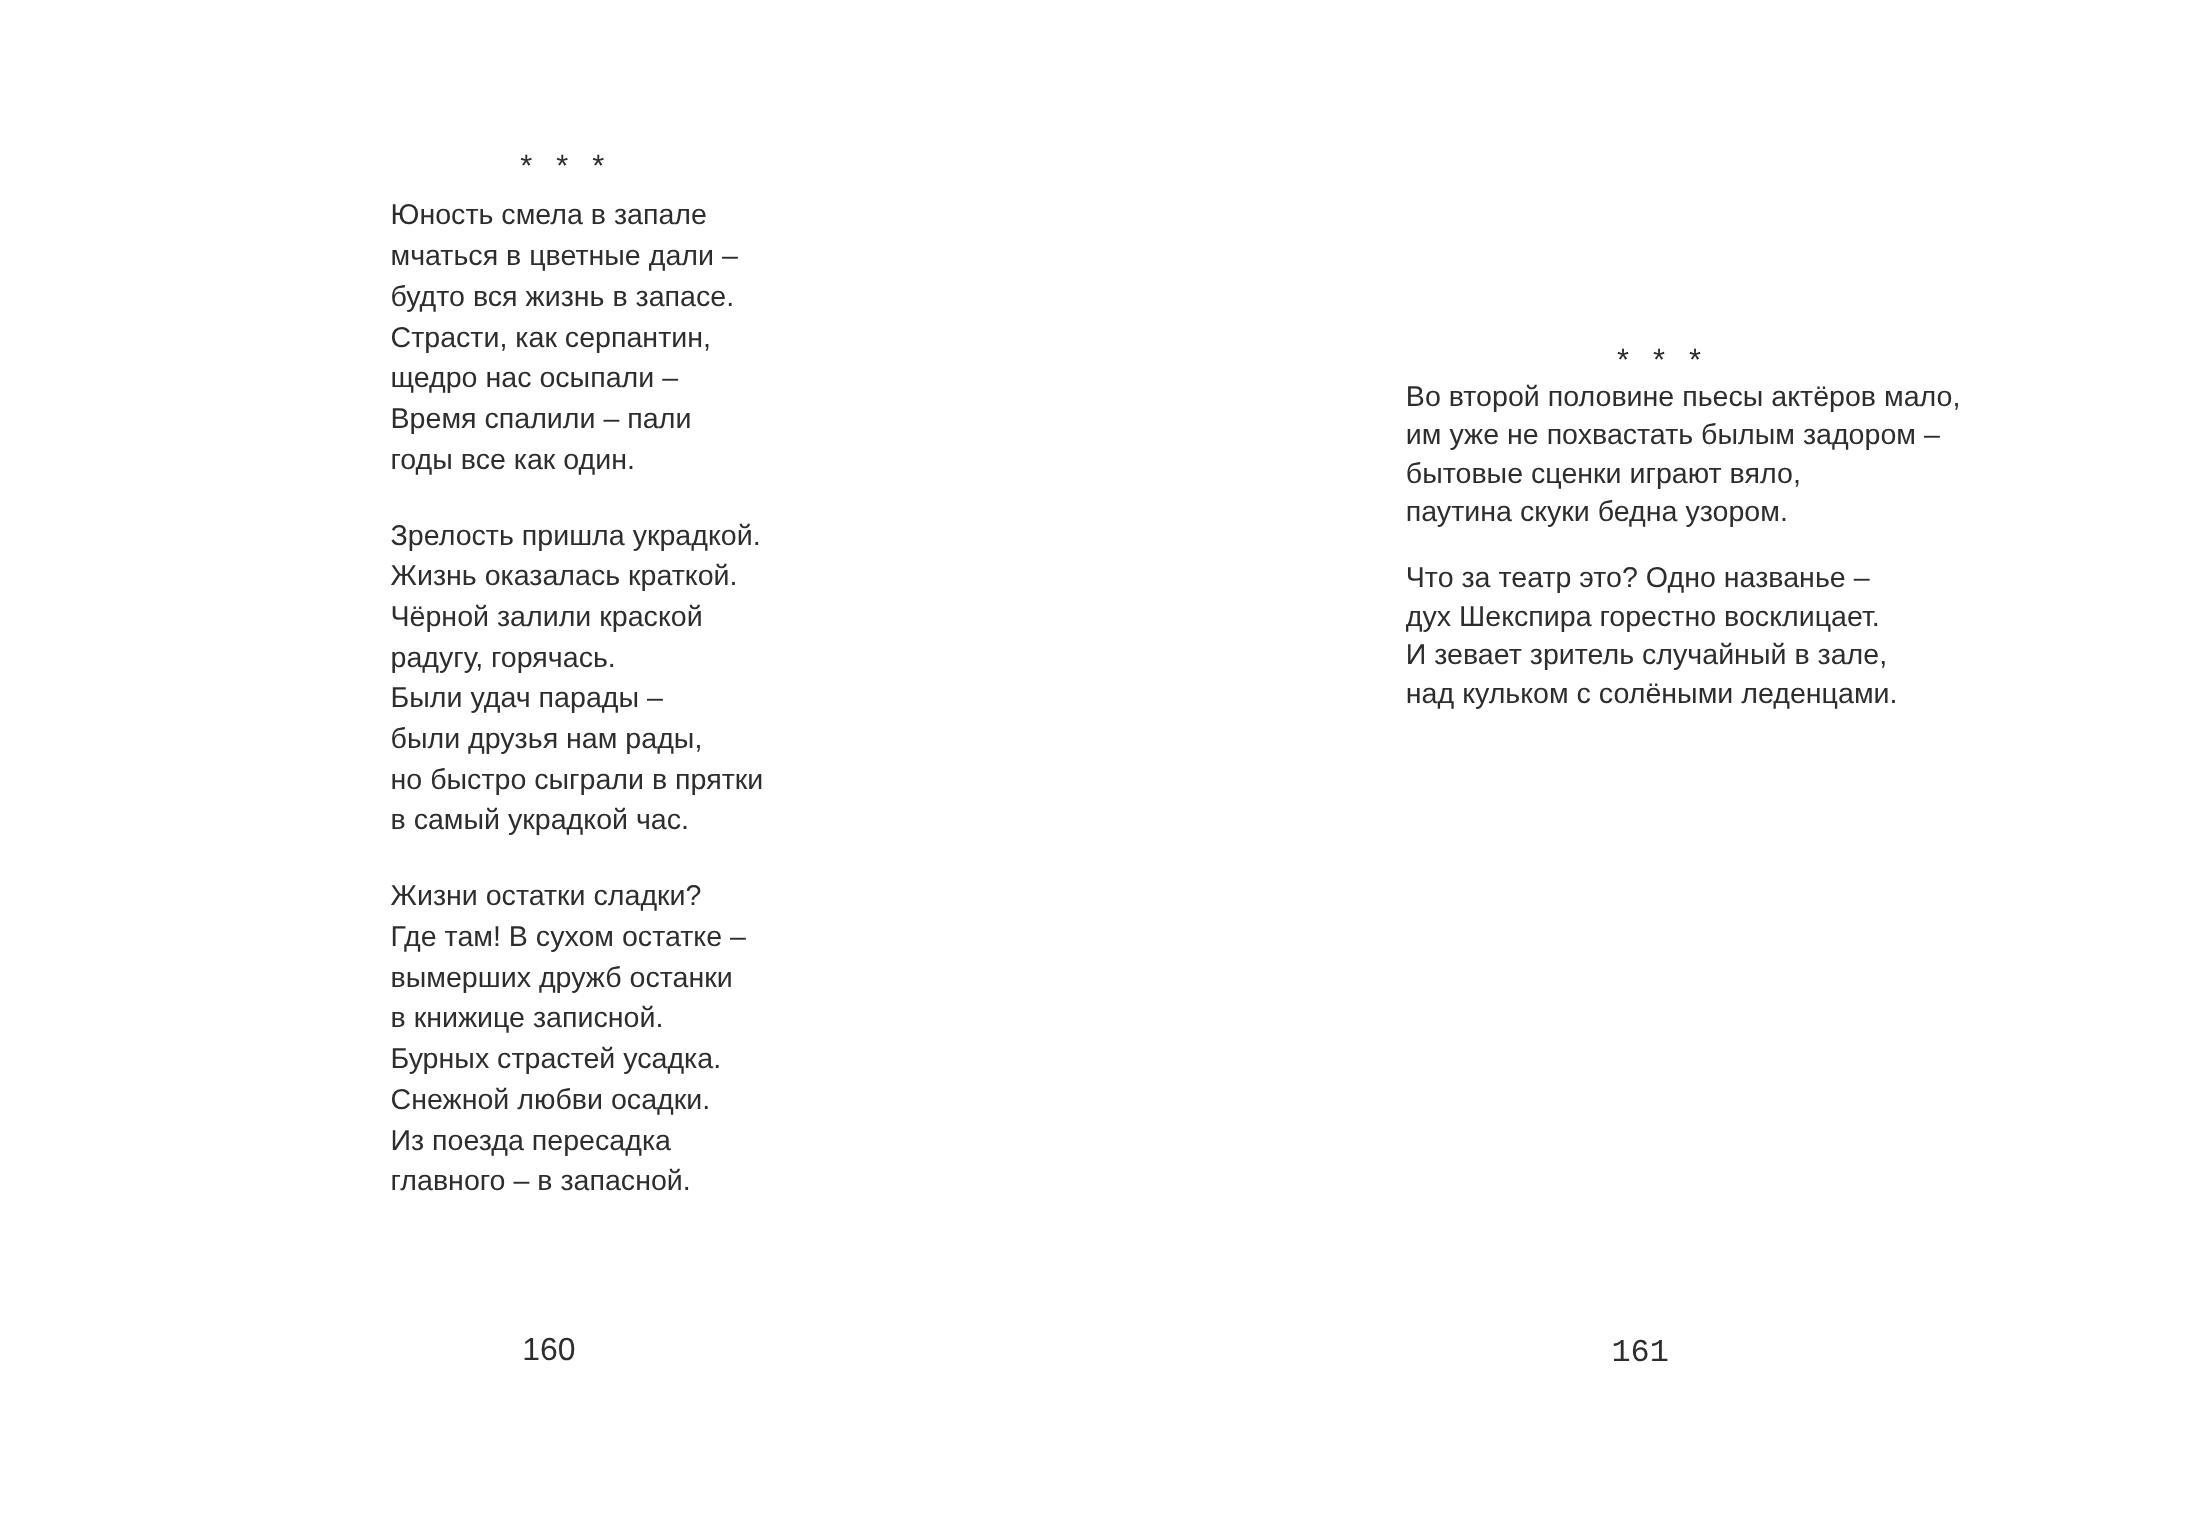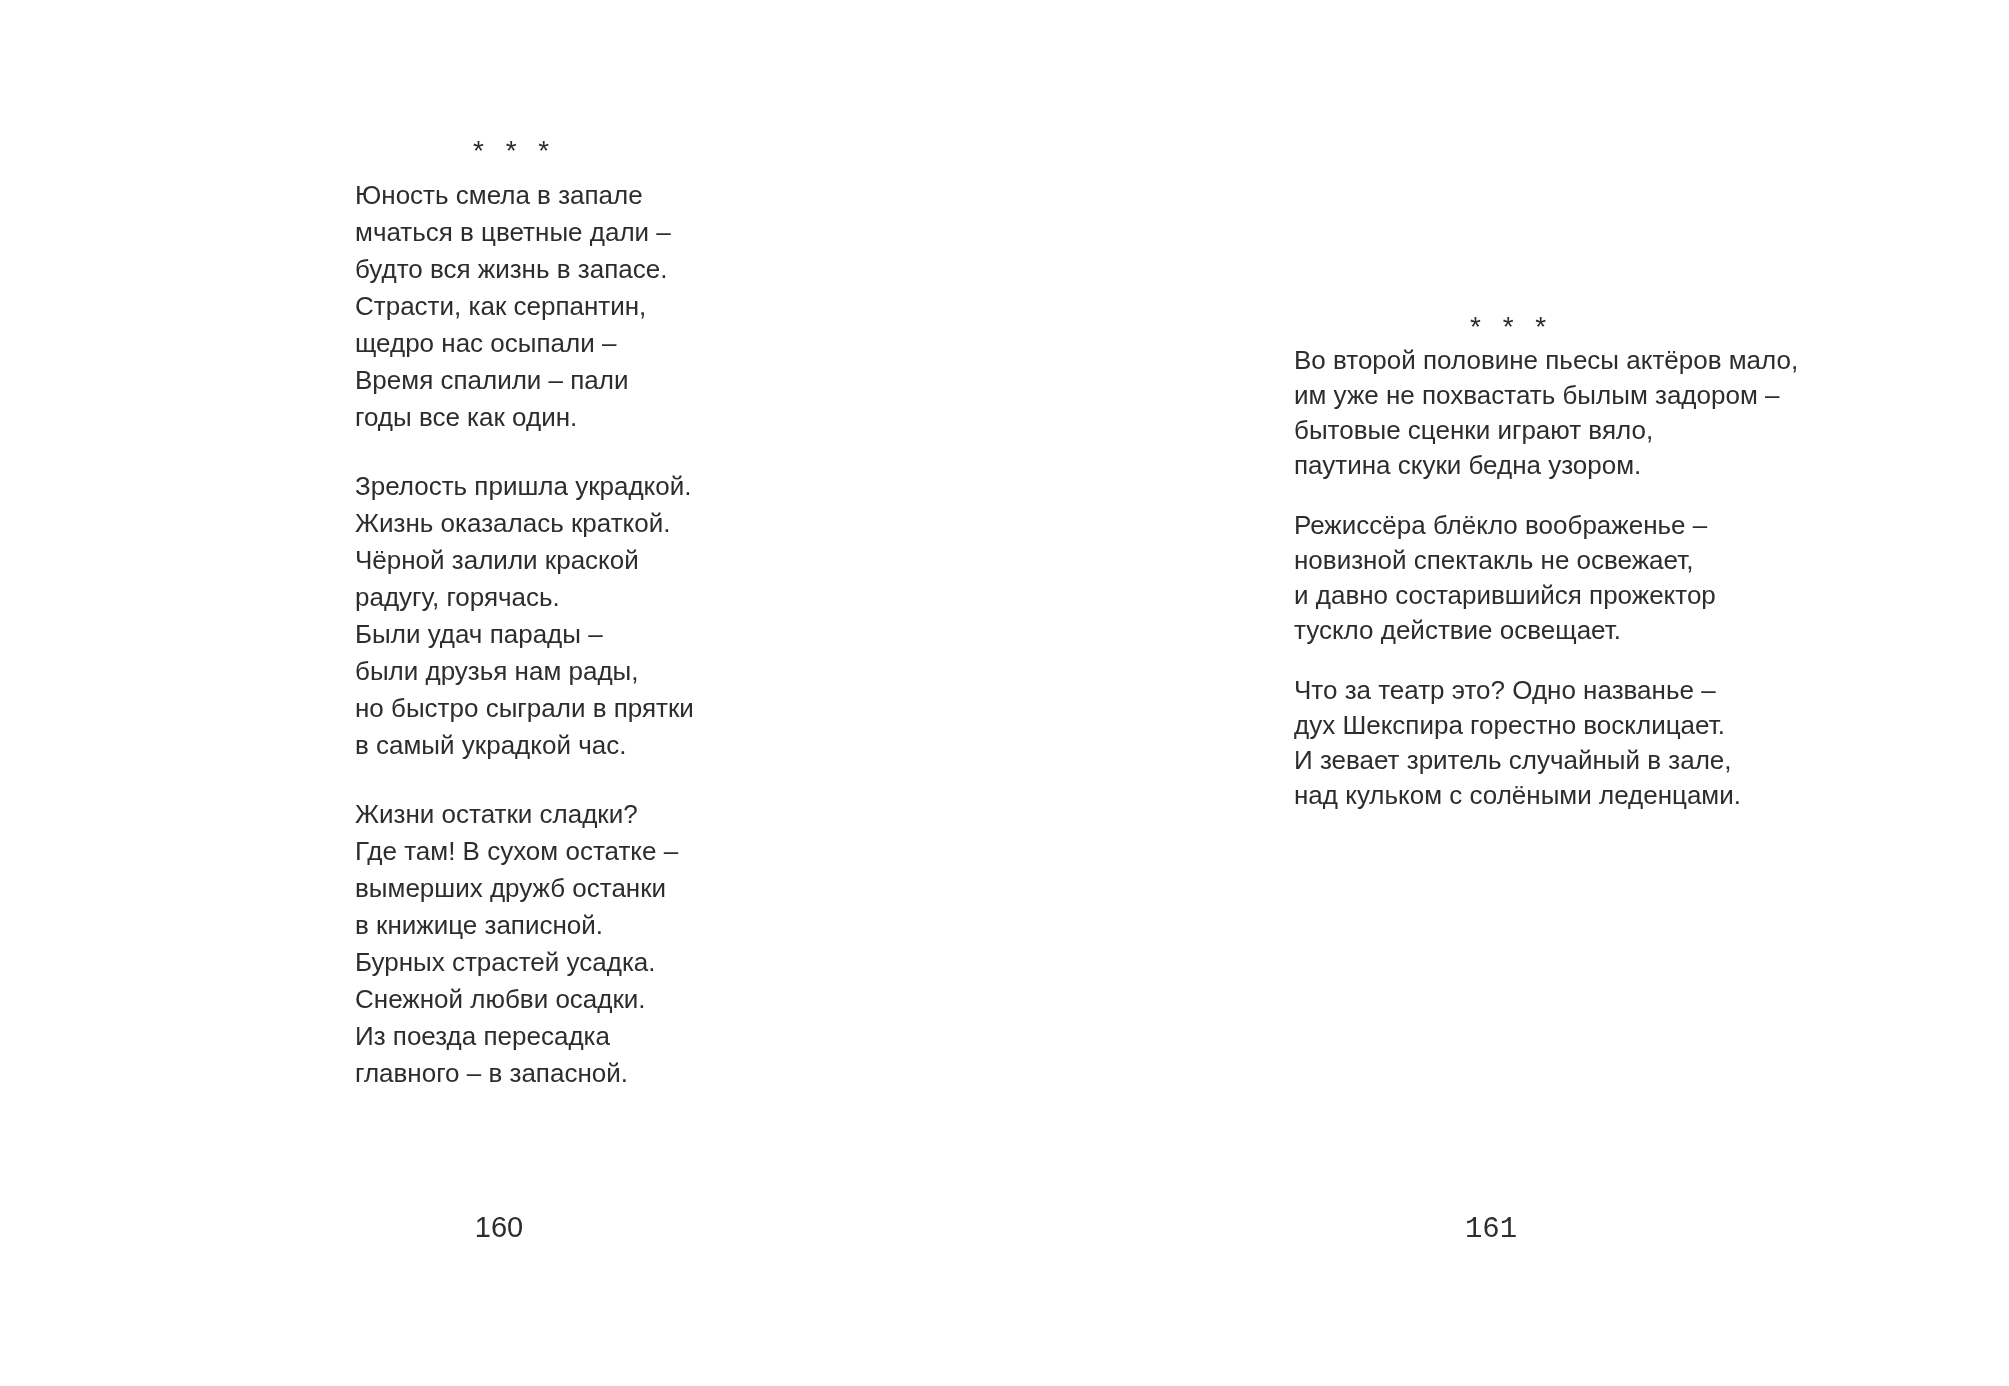--- a/index.html
+++ b/index.html
@@ -31,21 +31,21 @@
   }
   .left  .ornament { margin-left: 118px; margin-bottom: 10px; }
   .right .ornament { margin-left: 192px; margin-bottom: 0px; }
 
   .line {
     font-size: 26px;
     white-space: pre;
     color: #2d2d2d;
   }
   .left  .line { line-height: 37px; }
-  .right .line { line-height: 35px; margin-left: 16px; }
+  .right .line { line-height: 35px; }
 
   .left  .stanza + .stanza { margin-top: 32px; }
   .right .stanza + .stanza { margin-top: 25px; }
 
   .page-number {
     position: absolute;
     font-size: 29px;
     color: #2d2d2d;
     transform: translateX(-50%);
   }
@@ -95,26 +95,20 @@
   <div class="poem-block right">
     <div class="ornament">* * *</div>
     <div class="stanzas">
         <div class="stanza">
           <div class="line">Во второй половине пьесы актёров мало,</div>
           <div class="line">им уже не похвастать былым задором –</div>
           <div class="line">бытовые сценки играют вяло,</div>
           <div class="line">паутина скуки бедна узором.</div>
         </div>
         <div class="stanza">
-          <div class="line">Режиссёра блёкло воображенье –</div>
-          <div class="line">новизной спектакль не освежает,</div>
-          <div class="line">и давно состарившийся прожектор</div>
-          <div class="line">тускло действие освещает.</div>
-        </div>
-        <div class="stanza">
           <div class="line">Что за театр это? Одно названье –</div>
           <div class="line">дух Шекспира горестно восклицает.</div>
           <div class="line">И зевает зритель случайный в зале,</div>
           <div class="line">над кульком с солёными леденцами.</div>
         </div>
       </div>
   </div>
 
   <div class="page-number left-num">160</div>
 

